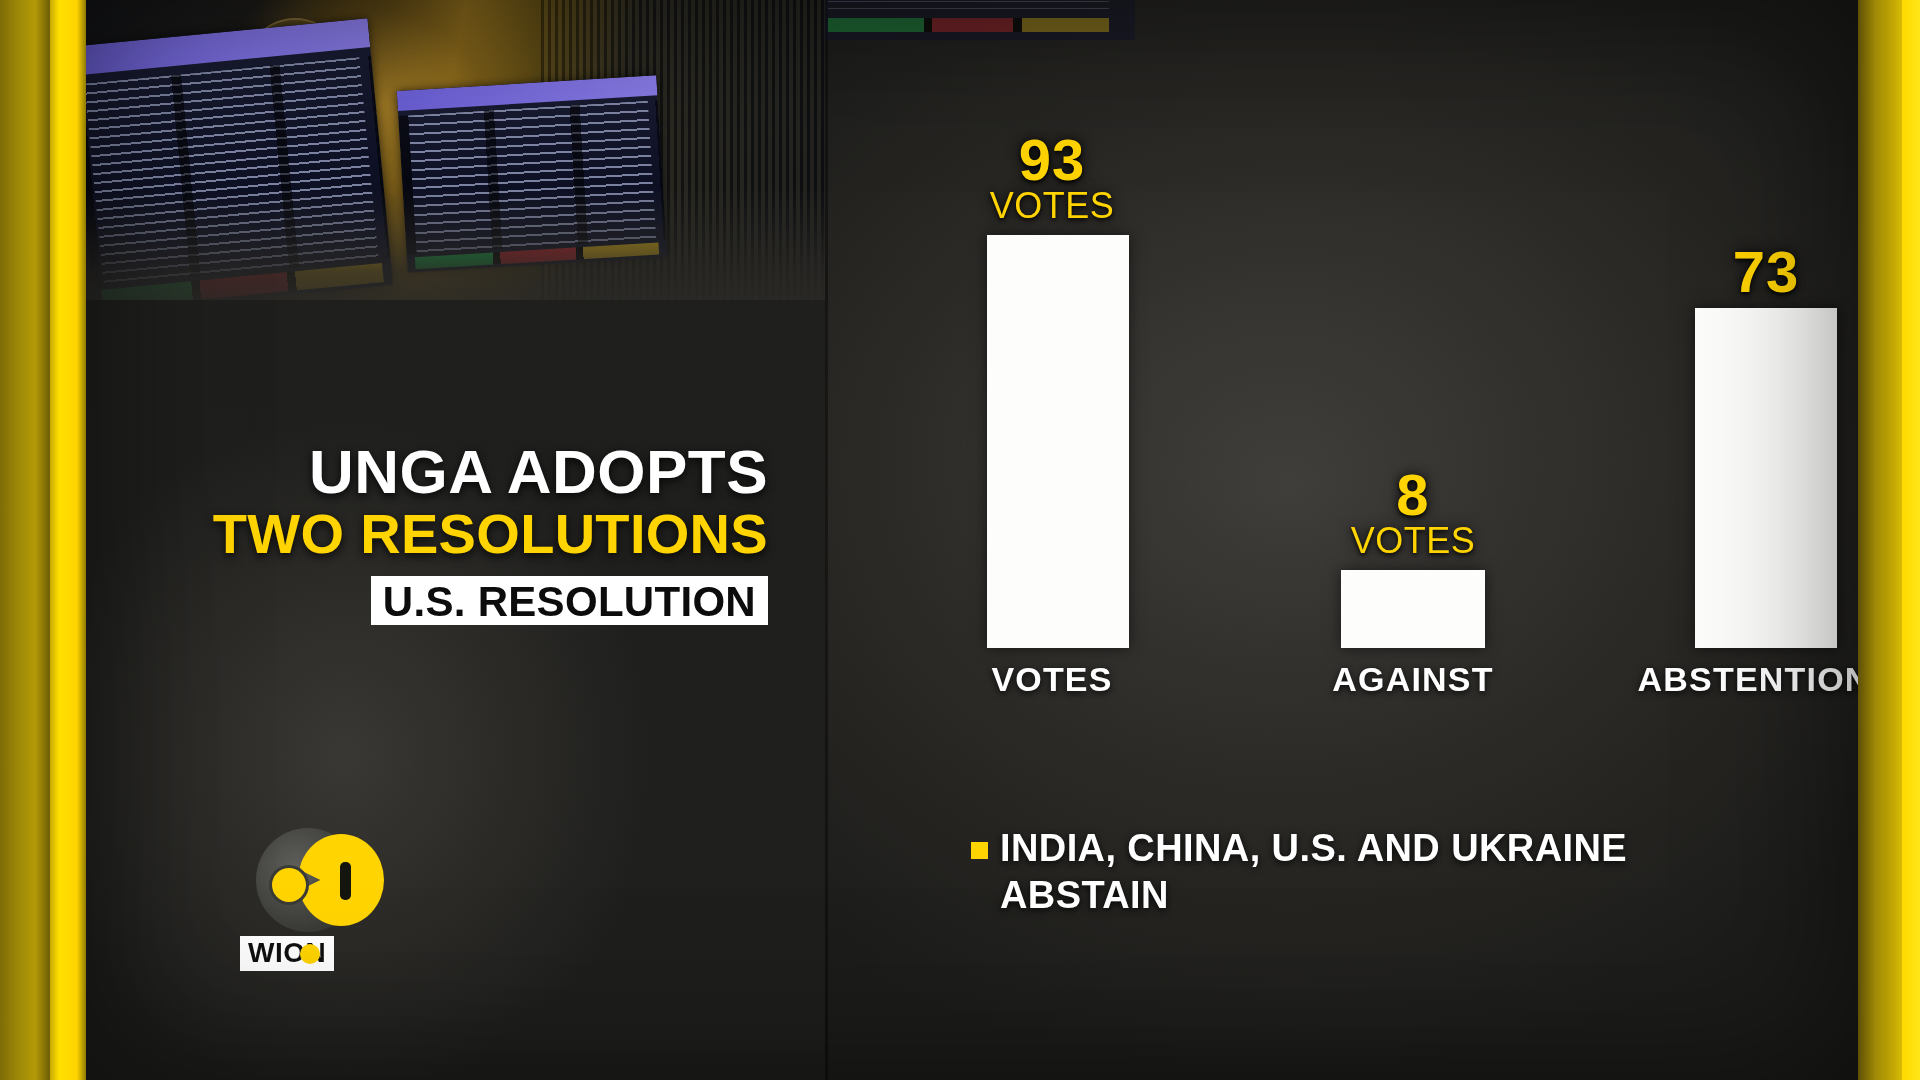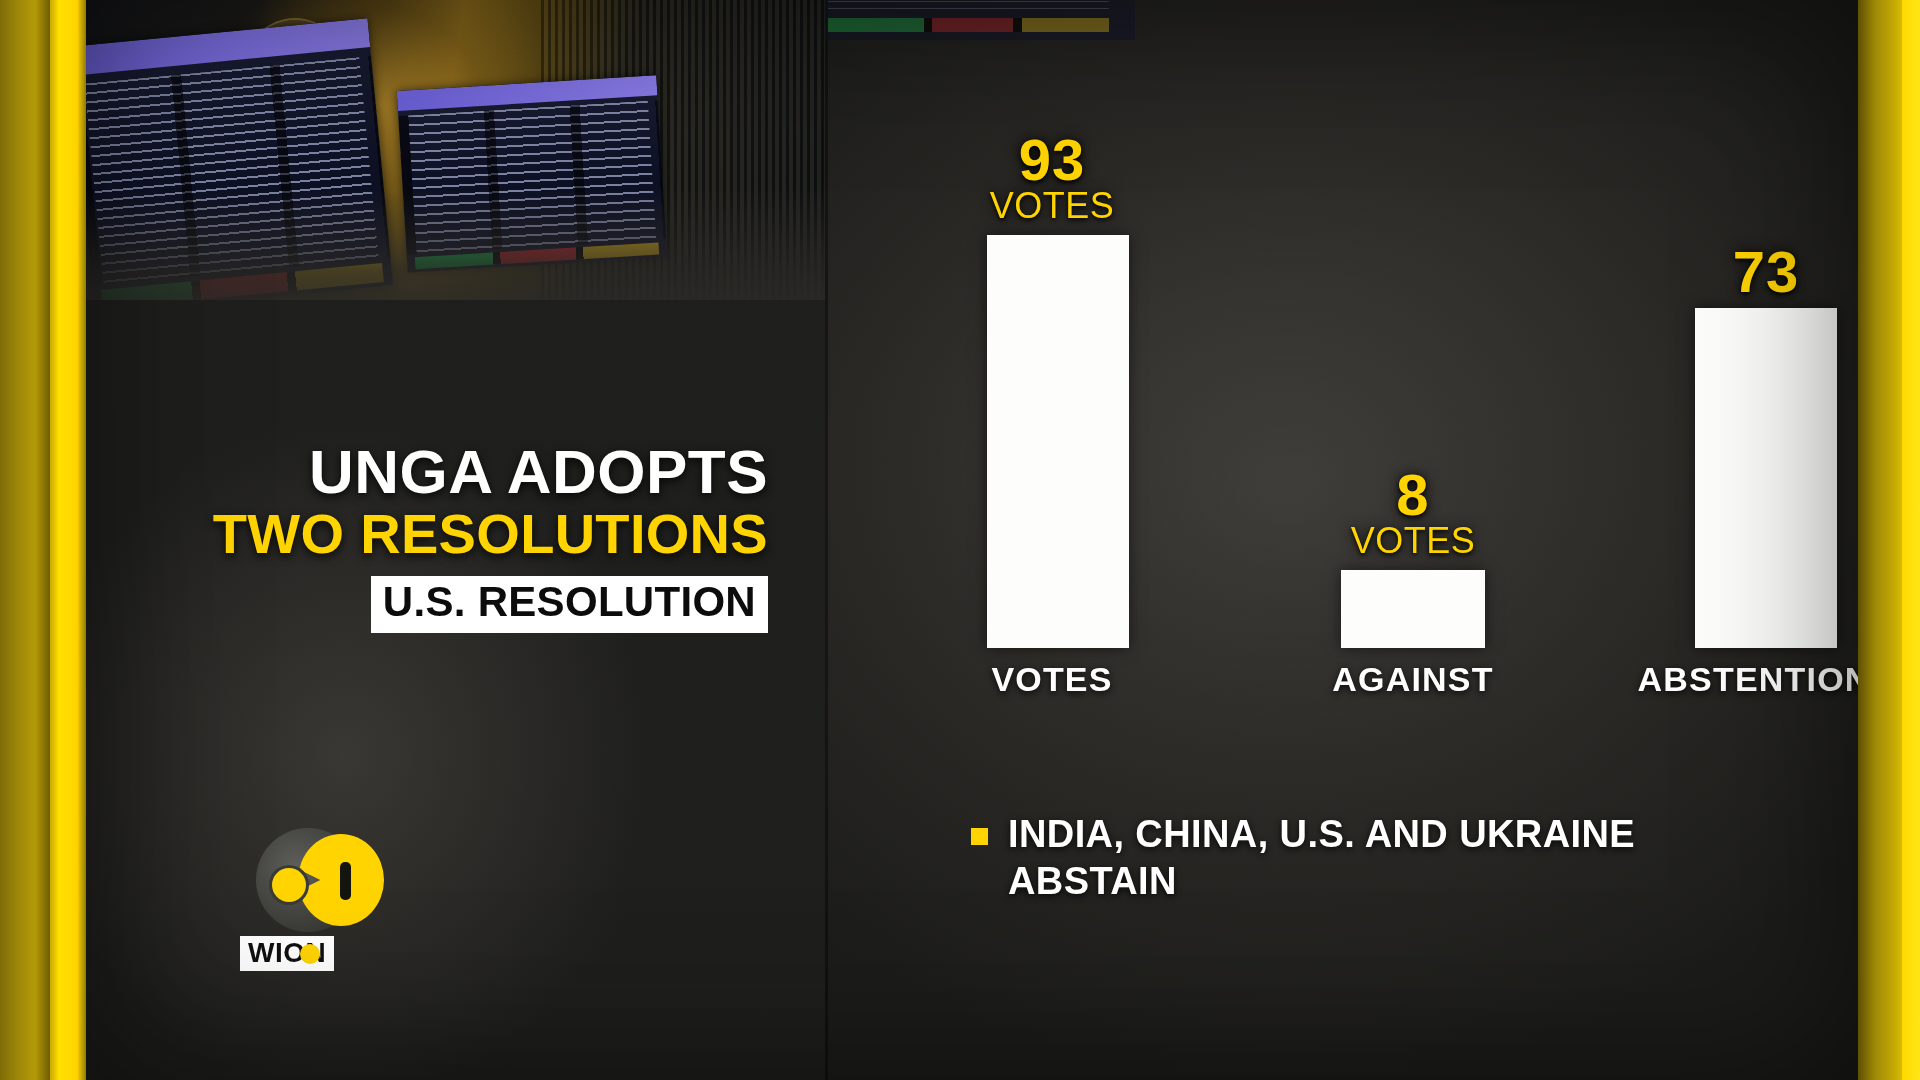--- a/index.html
+++ b/index.html
@@ -57,21 +57,21 @@
      opacity:.9; }
   #photo-fade { position:absolute; left:0; top:190px; width:739px; height:130px;
      background:linear-gradient(180deg, rgba(40,38,34,0) 0%, rgba(40,39,36,.82) 62%, #2b2a27 100%); }
 
   
   #headline { position:absolute; left:0; top:440px; width:710px; text-align:right; padding-right:28px; }
   #headline-l1 { font-size:62px; font-weight:bold; color:#ffffff; letter-spacing:.5px; line-height:1.04;
      text-shadow:0 3px 10px rgba(0,0,0,.85); }
   #headline-l2 { font-size:56px; font-weight:bold; color:#ffd400; letter-spacing:.3px; line-height:1.06;
      text-shadow:0 3px 10px rgba(0,0,0,.85); }
-  #subhead-wrap { display:inline-block; margin-top:12px; background:#ffffff; padding:3px 12px 8px 12px; }
+  #subhead-wrap { display:inline-block; margin-top:12px; background:#ffffff; padding:3px 12px 0 12px; }
   #subhead { font-size:42px; font-weight:bold; color:#0c0c0c; letter-spacing:.3px; line-height:1.1; }
 
   
   #logo { position:absolute; left:148px; top:828px; width:150px; height:160px; }
   #logo-mark { position:absolute; left:22px; top:0; width:104px; height:104px; border-radius:50%;
      background:radial-gradient(circle at 38% 38%, #5e5e5a 0%, #3a3a37 70%, #2e2e2b 100%); }
   #logo-pac { position:absolute; left:42px; top:6px; width:86px; height:92px; border-radius:50%;
      background:#ffd400; clip-path:polygon(0 0,100% 0,100% 100%,0 100%,0 62%,26% 50%,0 38%); }
   #logo-dot { position:absolute; left:16px; top:40px; width:34px; height:34px; border-radius:50%; background:#ffd400;
      box-shadow:0 0 0 3px #3a3a37; }
@@ -97,21 +97,21 @@
   .bar-group { position:absolute; bottom:432px; }
   .bar-value { position:absolute; left:50%; transform:translateX(-50%); white-space:nowrap; text-align:center; }
   .bar-num { font-size:58px; font-weight:bold; color:#ffd400; line-height:.96; letter-spacing:1px;
      text-shadow:0 0 14px rgba(0,0,0,.9), 0 2px 4px rgba(0,0,0,.9); }
   .bar-unit { font-size:36px; font-weight:normal; color:#ffd400; line-height:1.05; letter-spacing:.5px;
      text-shadow:0 0 14px rgba(0,0,0,.9), 0 2px 4px rgba(0,0,0,.9); }
   .bar-rect { position:absolute; bottom:0; left:0; background:#fdfdfb; box-shadow:0 0 14px rgba(0,0,0,.55); }
   .bar-label { position:absolute; top:calc(100% + 12px); left:50%; transform:translateX(-50%); white-space:nowrap;
      font-size:34px; font-weight:bold; color:#ffffff; letter-spacing:1.2px; text-shadow:0 2px 7px rgba(0,0,0,.9); }
 
-  #bullet-block { position:absolute; left:146px; bottom:176px; width:700px; display:flex; gap:20px; align-items:flex-start;justify-content:center; }
+  #bullet-block { position:absolute; left:146px; bottom:162px; width:700px; display:flex; gap:12px; align-items:flex-start;justify-content:center; }
   #bullet-marker { width:17px; height:17px; background:#ffd400; margin-top:17px; flex:0 0 auto; }
   #bullet-text { font-size:38px; font-weight:bold; color:#ffffff; line-height:1.22; letter-spacing:.4px;
      text-shadow:0 2px 7px rgba(0,0,0,.85); }
   .vignette { position:absolute; inset:0; pointer-events:none;
      box-shadow:inset 0 0 160px rgba(0,0,0,.55); }
 </style>
 </head>
 <body>
 
 <div id="stage">

